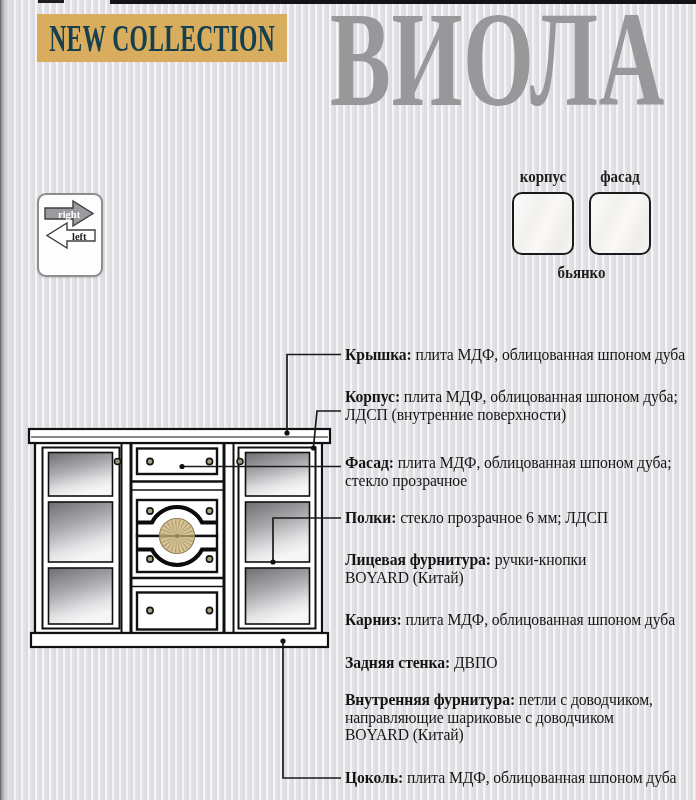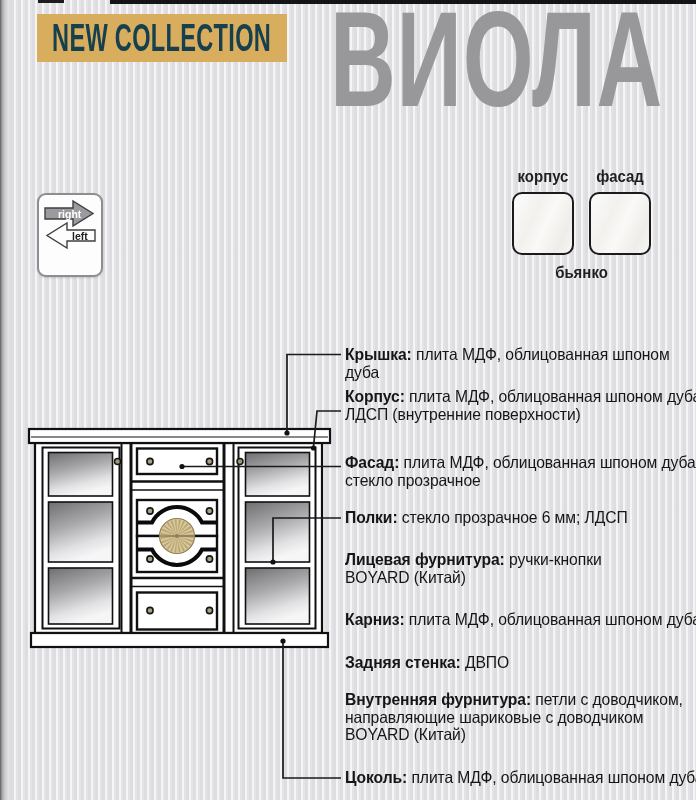--- a/index.html
+++ b/index.html
@@ -1,18 +1,18 @@
 <!DOCTYPE html>
 <html><head>
 <meta charset="utf-8">
 <style>
   html,body{margin:0;padding:0;background:#d6d6d9;}
   .page{
     position:relative;width:696px;height:800px;overflow:hidden;
-    font-family:Liberation Sans, sans-serif;
+    font-family:Liberation Serif, serif;
     background-color:#e9e9ec;
     background-image:repeating-linear-gradient(90deg,
       rgba(255,255,255,.55) 0px, rgba(255,255,255,.55) 2px,
       rgba(120,120,130,.05) 2px, rgba(120,120,130,.05) 4px,
       rgba(190,190,198,.28) 4px, rgba(190,190,198,.28) 7px);
   }
   .abs{position:absolute;}
   .top-rule-a{left:38px;top:0;width:26px;height:3px;background:#1c1c1e;}
   .top-rule-b{left:110px;top:0;width:586px;height:4px;background:#141416;}
   .left-edge{left:0;top:0;width:12px;height:800px;

